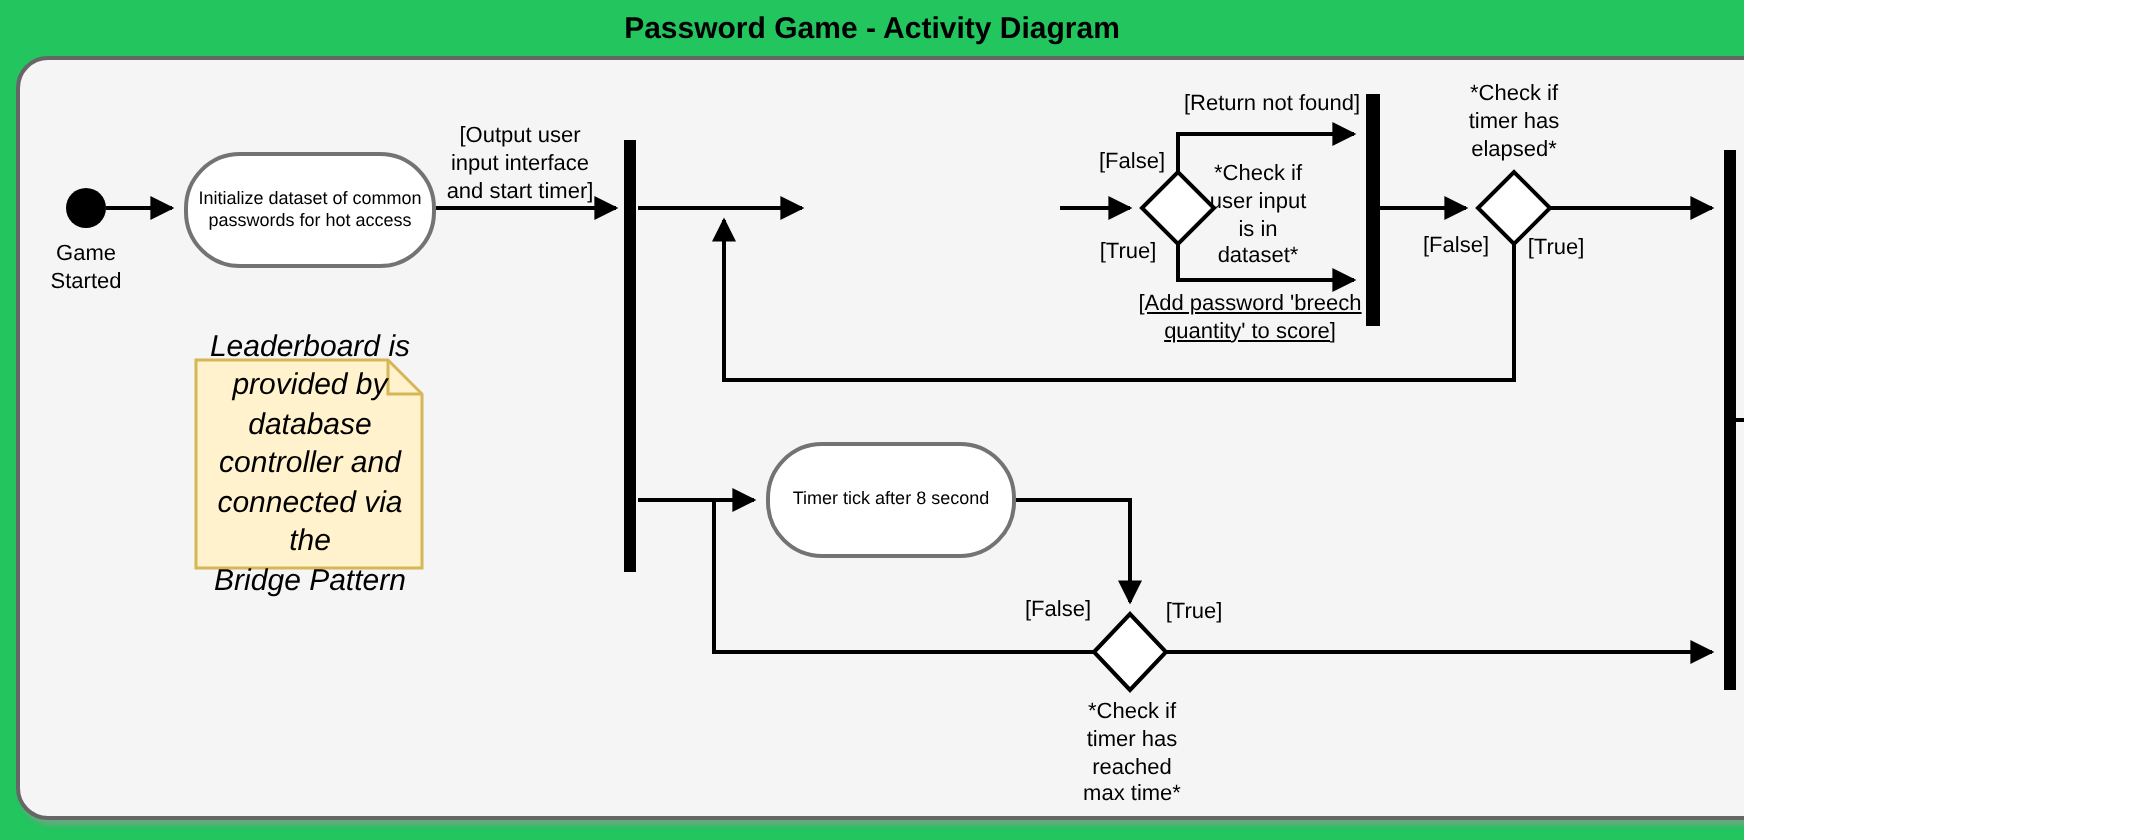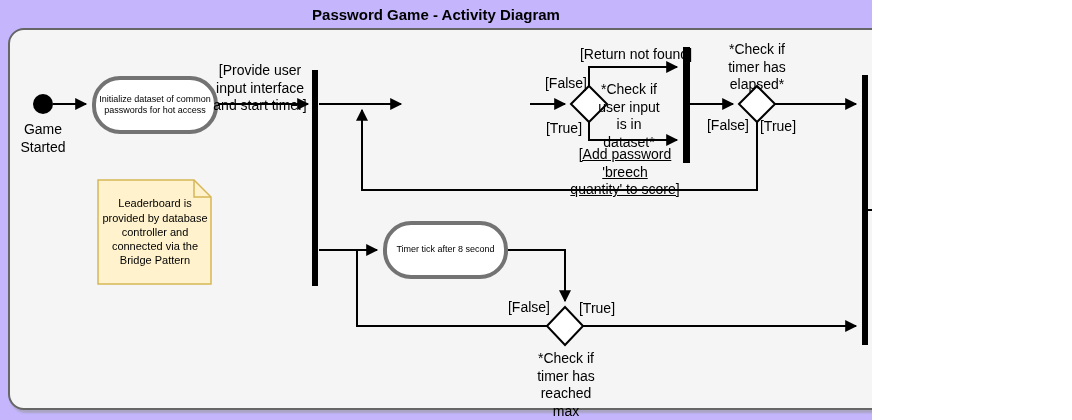--- a/index.html
+++ b/index.html
@@ -1,45 +1,45 @@
 <!DOCTYPE html>
 <html><head>
 <meta charset="utf-8">
 <style>
   html, body { margin:0; padding:0; background:#ffffff; }
   .canvas {
     position:relative; width:872px; height:420px;
-    font-family:"Liberation Sans", sans-serif; color:#000; background:#c4b5fd;
+    font-family:"Liberation Sans", sans-serif; color:#000; background:#22c55e;
     overflow:hidden;
   }
   .title {
     position:absolute; top:6px; left:0; width:100%;
     text-align:center; font-weight:bold; font-size:15px;
   }
   .frame {
     position:absolute; left:8px; top:28px; width:1056px; height:382px;
     background:#f5f5f5; border:2px solid #666666; border-radius:16px;
     box-sizing:border-box; box-shadow:2px 3px 2px rgba(150,150,150,0.55);
   }
   svg.layer { position:absolute; left:0; top:0; width:1072px; height:420px; }
   .action {
     position:absolute; box-sizing:border-box;
-    background:#ffffff; border:4px solid #737373; border-radius:28px;
+    background:#ffffff; border:2px solid #737373; border-radius:28px;
     display:flex; align-items:center; justify-content:center;
     text-align:center; font-size:9px; line-height:1.25;
     white-space:pre-line; padding:0 3px;
   }
   .lbl {
-    position:absolute; font-size:14px; line-height:1.25;
+    position:absolute; font-size:11px; line-height:1.25;
     text-align:center; white-space:pre-line;
   }
   .note-text {
     position:absolute; left:100px; top:184px; width:110px; height:96px;
     display:flex; align-items:center; justify-content:center;
-    text-align:center; font-size:11px; line-height:1.3; white-space:pre-line;
+    text-align:center; font-size:15px; line-height:1.3; white-space:pre-line;font-style:italic;
   }
 </style>
 </head>
 <body>
 
 <div class="canvas">
 
   <div class="title">Password Game - Activity Diagram</div>
 
   <div class="frame"></div>
@@ -89,21 +89,21 @@
 
   <div class="action" style="left:92px; top:76px; width:126px; height:58px;">Initialize dataset of common
 passwords for hot access</div>
   <div class="action" style="left:383px; top:221px; width:125px; height:58px;">Timer tick after 8 second</div>
 
   <div class="lbl" style="left:13px; top:121px; width:60px;">Game
 Started</div>
   <div class="lbl" style="left:944px; top:357px; width:60px;">Game
 Finished</div>
 
-  <div class="lbl" style="left:210px; top:62px; width:100px;">[Provide user
+  <div class="lbl" style="left:210px; top:62px; width:100px;">[Output user
 input interface
 and start timer]</div>
   <div class="lbl" style="left:536px; top:75px; width:60px;">[False]</div>
   <div class="lbl" style="left:534px; top:120px; width:60px;">[True]</div>
   <div class="lbl" style="left:598px; top:81px; width:62px;">*Check if
 user input
 is in
 dataset*</div>
   <div class="lbl" style="left:576px; top:46px; width:120px;">[Return not found]</div>
   <div class="lbl" style="left:564px; top:146px; width:122px;text-decoration:underline;">[Add password 'breech

